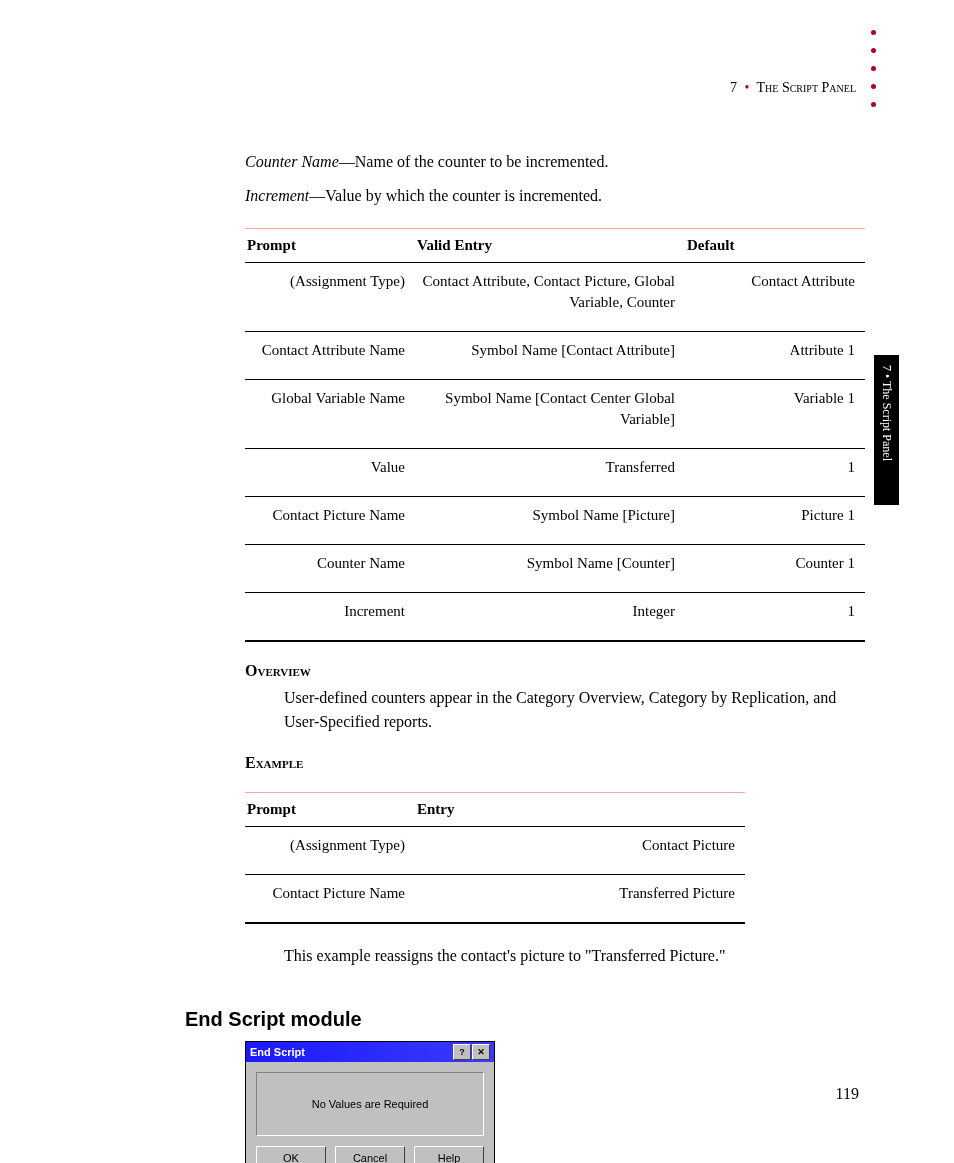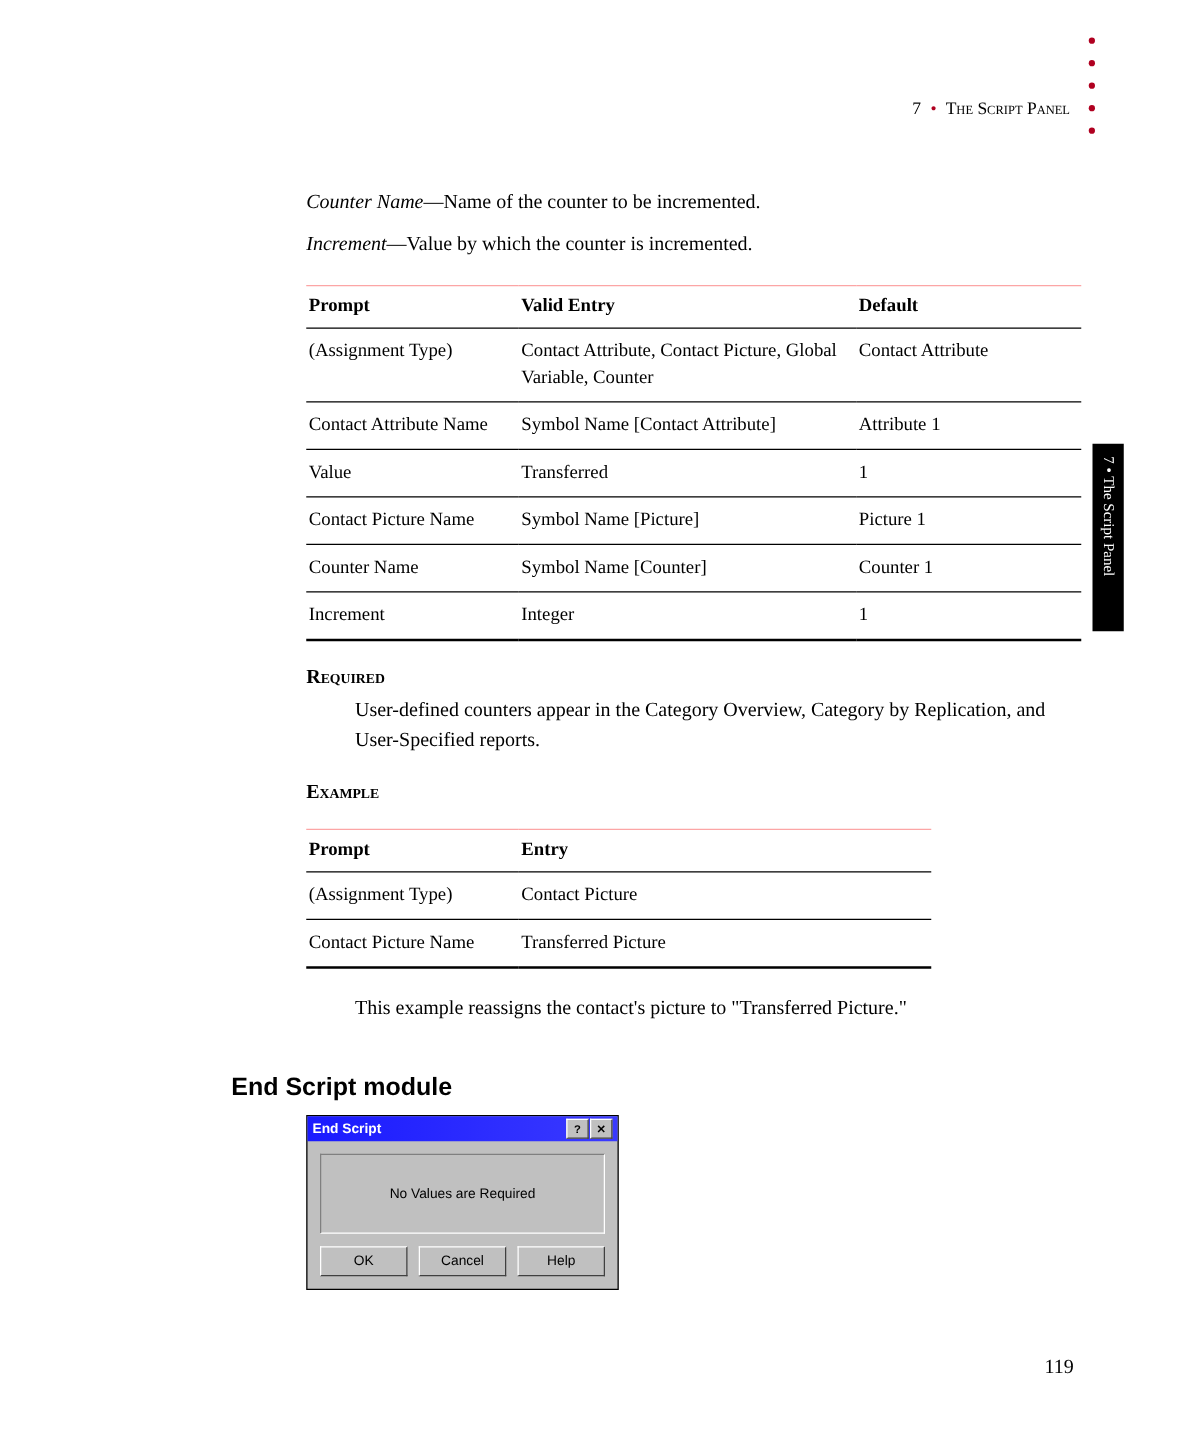--- a/index.html
+++ b/index.html
@@ -69,22 +69,22 @@
     margin-bottom: 20px;
   }
   th {
     text-align: left;
     font-weight: bold;
     padding: 8px 10px 8px 2px;
     border-bottom: 1px solid #000;
   }
   thead tr { border-top: 1px solid #fca5a5; }
   td {
-    text-align: left;
-    padding: 8px 10px 8px 2px;
+    text-align: right;
+    padding: 8px 10px 18px 2px;
     border-bottom: 1px solid #000;
     vertical-align: top;
     line-height: 1.4;
   }
   .last-row td { border-bottom: 2px solid #000; }
   .section-head {
     font-variant: small-caps;
     font-weight: bold;
     font-size: 16px;
     margin-top: 20px;
@@ -221,20 +221,25 @@
         <td>(Assignment Type)</td>
         <td>Contact Attribute, Contact Picture, Global Variable, Counter</td>
         <td>Contact Attribute</td>
       </tr>
       <tr>
         <td>Contact Attribute Name</td>
         <td>Symbol Name [Contact Attribute]</td>
         <td>Attribute 1</td>
       </tr>
       <tr>
+        <td>Global Variable Name</td>
+        <td>Symbol Name [Contact Center Global Variable]</td>
+        <td>Variable 1</td>
+      </tr>
+      <tr>
         <td>Value</td>
         <td>Transferred</td>
         <td>1</td>
       </tr>
       <tr>
         <td>Contact Picture Name</td>
         <td>Symbol Name [Picture]</td>
         <td>Picture 1</td>
       </tr>
       <tr>
@@ -243,21 +248,21 @@
         <td>Counter 1</td>
       </tr>
       <tr class="last-row">
         <td>Increment</td>
         <td>Integer</td>
         <td>1</td>
       </tr>
     </tbody>
   </table>
 
-  <div class="section-head">Required</div>
+  <div class="section-head">Overview</div>
   <div class="bodytext">User-defined counters appear in the Category Overview, Category by Replication, and User-Specified reports.</div>
 
   <div class="section-head">Example</div>
 
   <table class="example">
     <colgroup>
         <col style="width:170px">
         <col>
       </colgroup>
     <thead>

